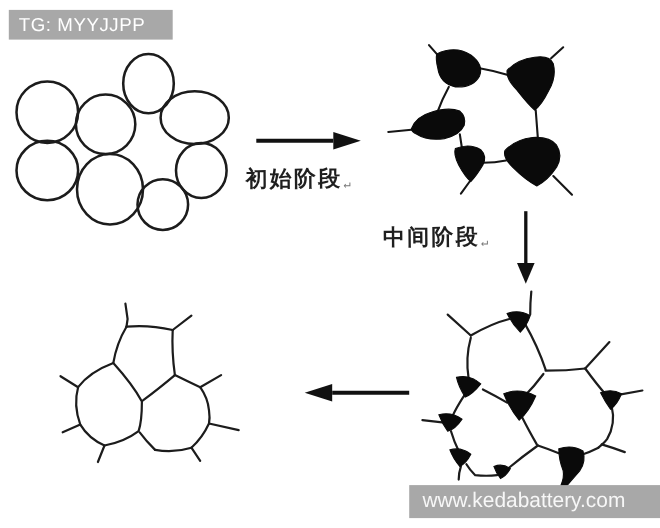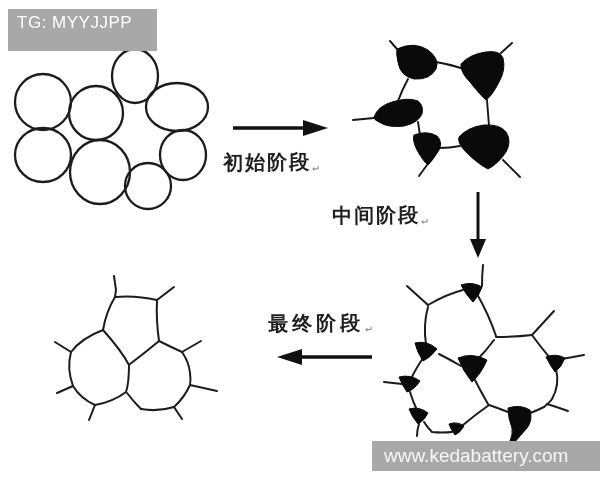--- a/index.html
+++ b/index.html
@@ -2,29 +2,29 @@
 <html><head>
 <meta charset="utf-8">
 <style>
   html,body{margin:0;padding:0;background:#e9e9e9;}
   #page{position:relative;width:600px;height:480px;background:#ffffff;overflow:hidden;
         font-family:"DejaVu Sans","Liberation Sans",sans-serif;}
   svg{position:absolute;left:0;top:0;}
   .watermark{position:absolute;background:#a8a8a8;color:#ffffff;
              font-family:"Liberation Sans","DejaVu Sans",sans-serif;
              white-space:nowrap;overflow:hidden;}
-  .wm-top{left:8px;top:9px;width:140px;height:42px;line-height:27px;
+  .wm-top{left:8px;top:9px;width:140px;height:27px;line-height:27px;
           font-size:17px;padding-left:9px;letter-spacing:0.5px;}
   .wm-bottom{left:372px;top:441px;width:228px;height:30px;line-height:30px;
              font-size:19px;padding-left:12px;color:#f7f7f7;}
   .stage-label{position:absolute;color:#1f1f1f;font-size:20px;font-weight:bold;
                letter-spacing:2px;text-align:center;
                font-family:Liberation Mono, monospace;transform:rotate(-0.5deg);}
   .lbl-initial{left:222px;top:149px;width:98px;}
-  .lbl-middle{left:328px;top:202px;width:104px;}
+  .lbl-middle{left:344px;top:202px;width:104px;}
   .lbl-final{left:264px;top:310px;width:112px;letter-spacing:4px;}
   .curl{font-size:11px;font-weight:normal;color:#777;letter-spacing:0;
         vertical-align:-2px;margin-left:1px;}
 </style>
 </head>
 <body>
 
 <div id="page">
 
   <svg width="600" height="480" viewBox="0 0 600 480">
@@ -131,19 +131,18 @@
     <g>
       <line x1="372" y1="357" x2="302" y2="357" stroke="#111" stroke-width="3.6"></line>
       <polygon points="302,349 277,357 302,365" fill="#111"></polygon>
     </g>
   </svg>
 
   <div class="stage-label lbl-initial"><span>初始阶段</span><span class="curl">↵</span></div>
 
   <div class="stage-label lbl-middle"><span>中间阶段</span><span class="curl">↵</span></div>
 
-  <div class="stage-label lbl-final"><span>最终阶段</span><span class="curl">↵</span></div>
 
   <div class="watermark wm-top">TG: MYYJJPP</div>
 
   <div class="watermark wm-bottom">www.kedabattery.com</div>
 
 </div>
 
 </body></html>

